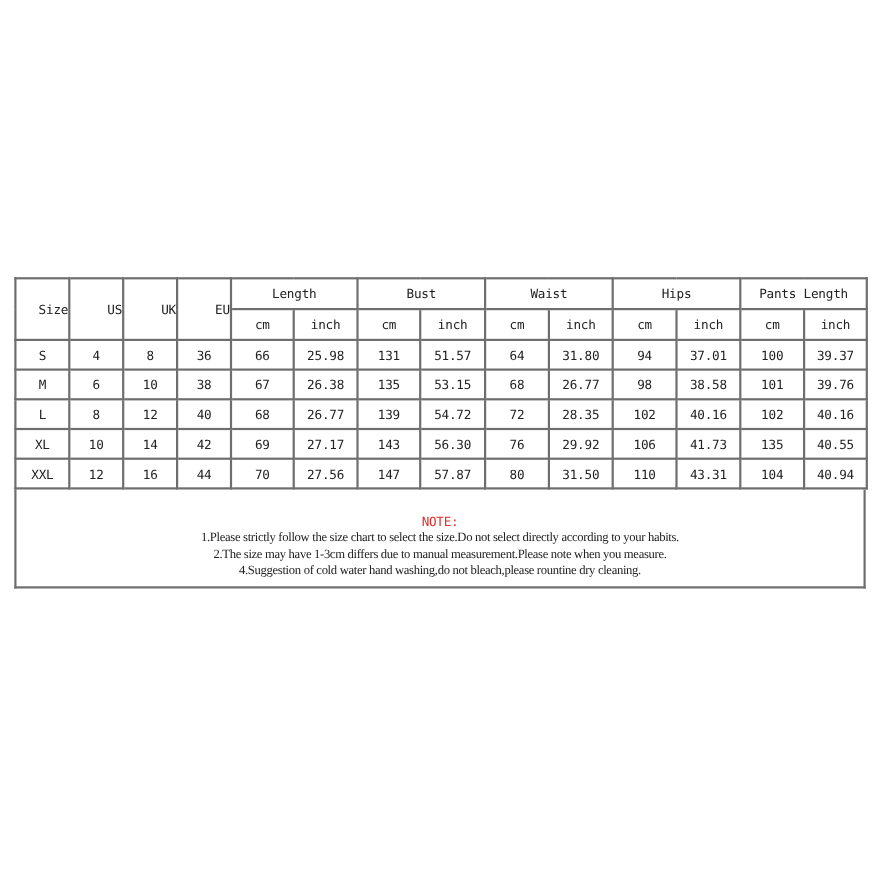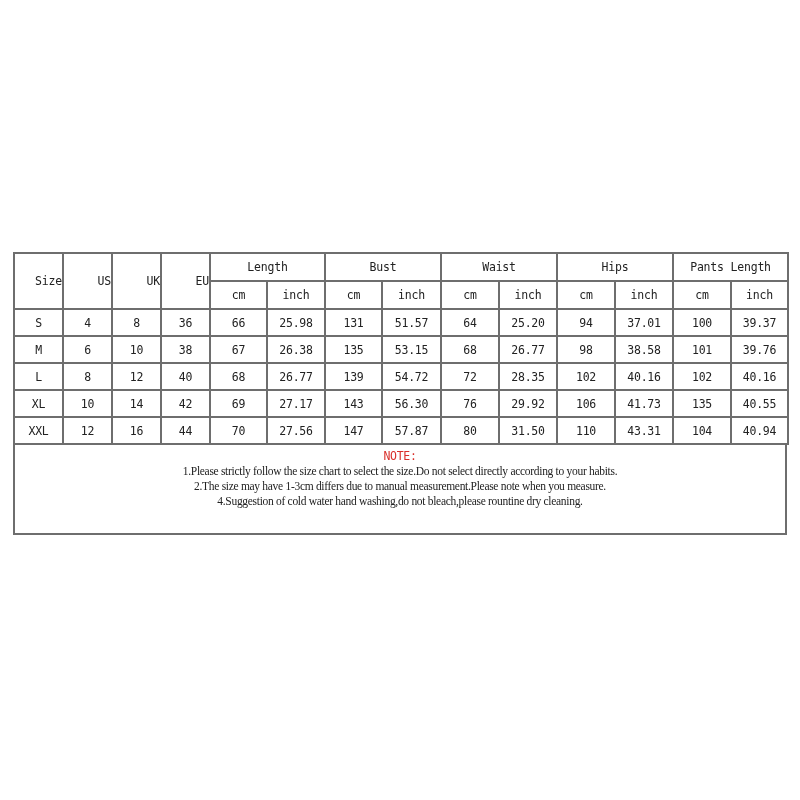--- a/index.html
+++ b/index.html
@@ -42,21 +42,21 @@
       text-align: right;
     }
     .notes {
       border: 2px solid #6e6e6e;
       border-top: none;
       height: 90px;
       box-sizing: border-box;
       text-align: center;
       font-size: 11.5px;
       line-height: 15px;
-      padding-top: 4px;
+      padding-top: 22px;
       letter-spacing: -0.3px;
       color: #222;
     }
     .notes .note-title {
       color: #d9302b;
     }
     .notes .note-line {
       white-space: nowrap;
       font-family: Liberation Serif, serif;
     }
@@ -111,21 +111,21 @@
       <tr>
         <td>S</td>
         <td>4</td>
         <td>8</td>
         <td>36</td>
         <td>66</td>
         <td>25.98</td>
         <td>131</td>
         <td>51.57</td>
         <td>64</td>
-        <td>25.20</td>
+        <td>31.80</td>
         <td>94</td>
         <td>37.01</td>
         <td>100</td>
         <td>39.37</td>
       </tr>
       <tr>
         <td>M</td>
         <td>6</td>
         <td>10</td>
         <td>38</td>

